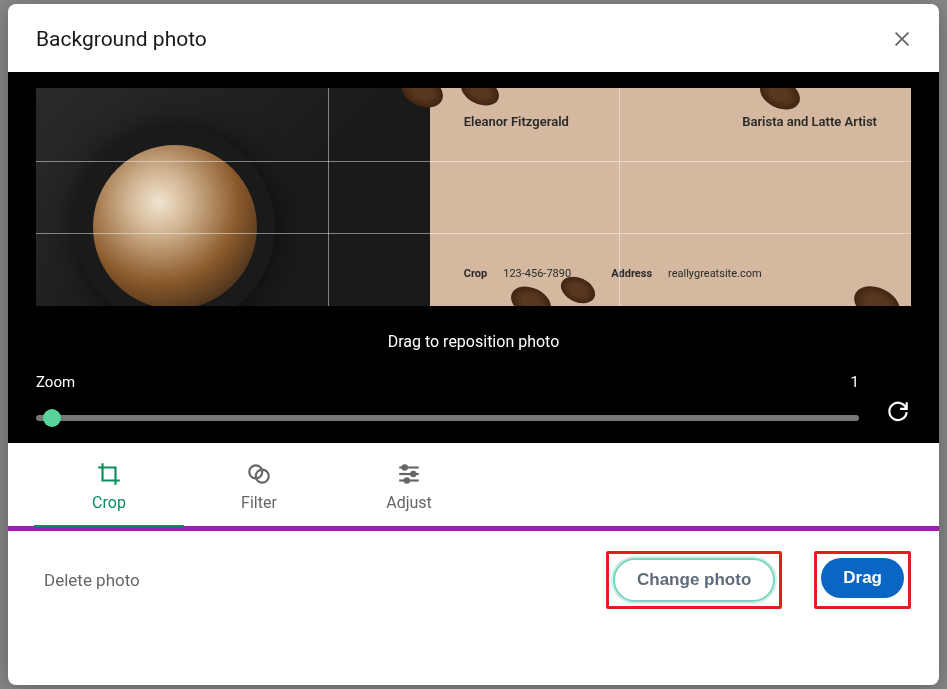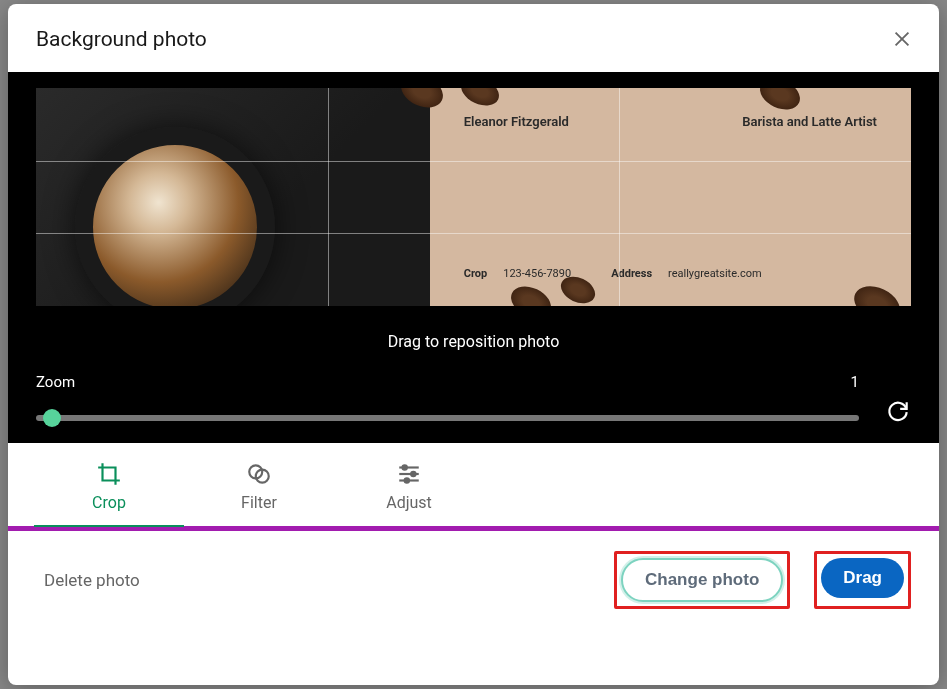--- a/index.html
+++ b/index.html
@@ -37,21 +37,21 @@
 .slider-thumb { position: absolute; top: 50%; width: 18px; height: 18px; background: #57d39b; border-radius: 50%; transform: translate(-50%, -50%); }
 .reset-btn { background: none; border: none; cursor: pointer; padding: 0 0 0 4px; margin-bottom: -6px; }
 .reset-btn svg { width: 26px; height: 26px; stroke: #fff; stroke-width: 2; fill: none; }
 .tabs { display: flex; padding: 0 26px; border-bottom: 5px solid #a21caf; }
 .tab { width: 150px; display: flex; flex-direction: column; align-items: center; gap: 6px; padding: 18px 0 14px 0; cursor: pointer; color: #666; font-size: 16px; position: relative; }
 .tab svg { width: 26px; height: 26px; }
 .tab.active { color: #0a8f5b; }
 .tab.active::after { content:""; position:absolute; left:0; right:0; bottom:-1px; height:2px; background:#0a8f5b; }
 .footer { display: flex; align-items: center; justify-content: space-between; padding: 20px 28px 24px 36px; }
 .delete-link { color: #666; font-size: 17px; cursor: pointer; }
-.footer-actions { display: flex; gap: 24px; }
+.footer-actions { display: flex; gap: 32px; }
 .highlight-box { border: 3px solid #e02020; padding: 4px; border-radius: 2px; }
 .btn { padding: 10px 22px; border-radius: 24px; font-size: 17px; font-weight: 600; cursor: pointer; border: none; }
 .btn-outline { background: #fff; color: #5e6b7a; border: 2px solid #7dd3c0; box-shadow: 0 0 0 2px rgba(125,211,192,0.35); }
 .btn-primary { background: #0a66c2; color: #fff; }
 </style>
 </head>
 <body>
 
 <div class="modal">
 

